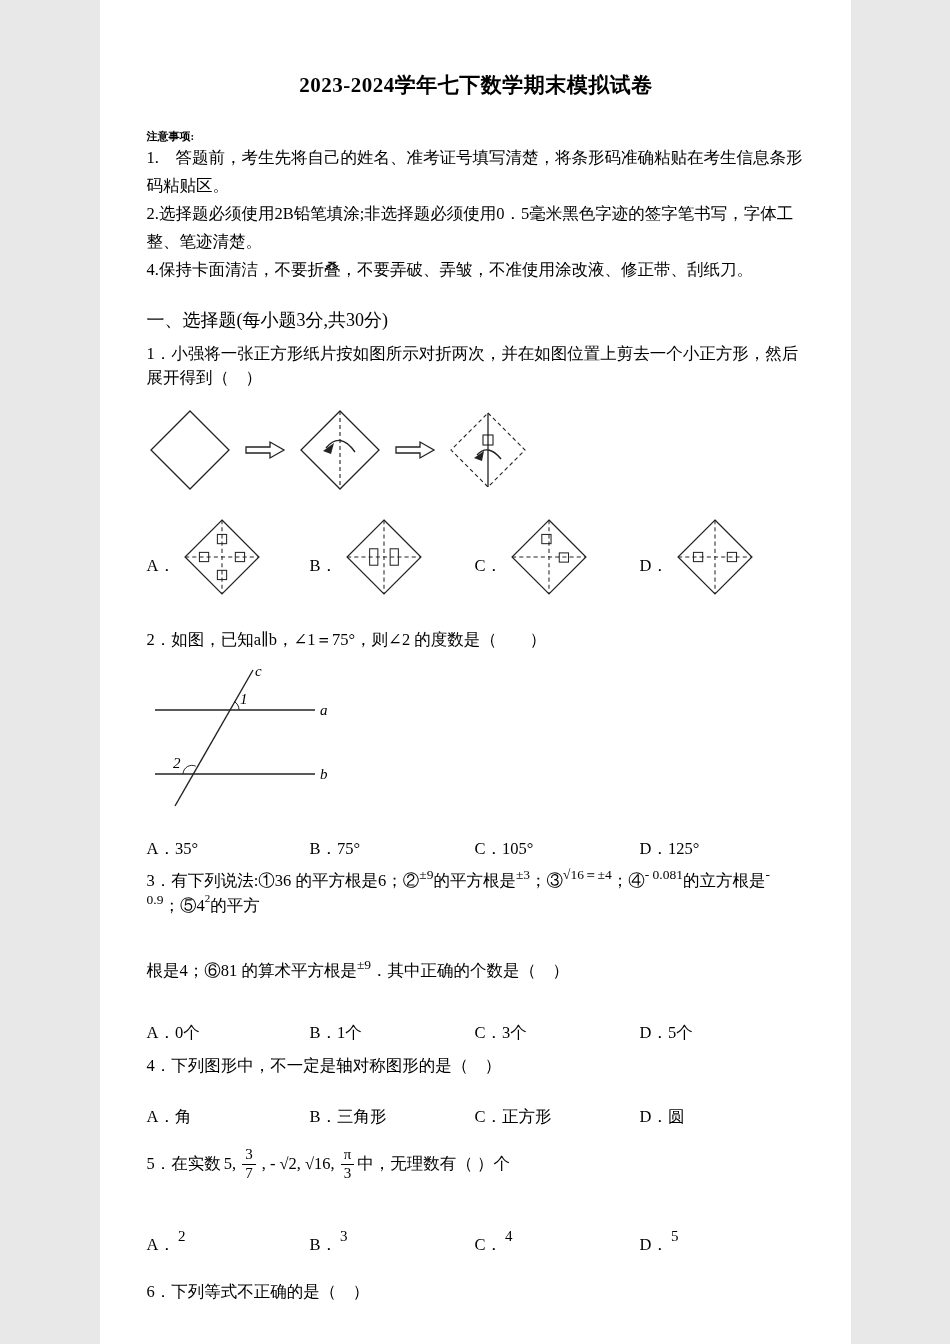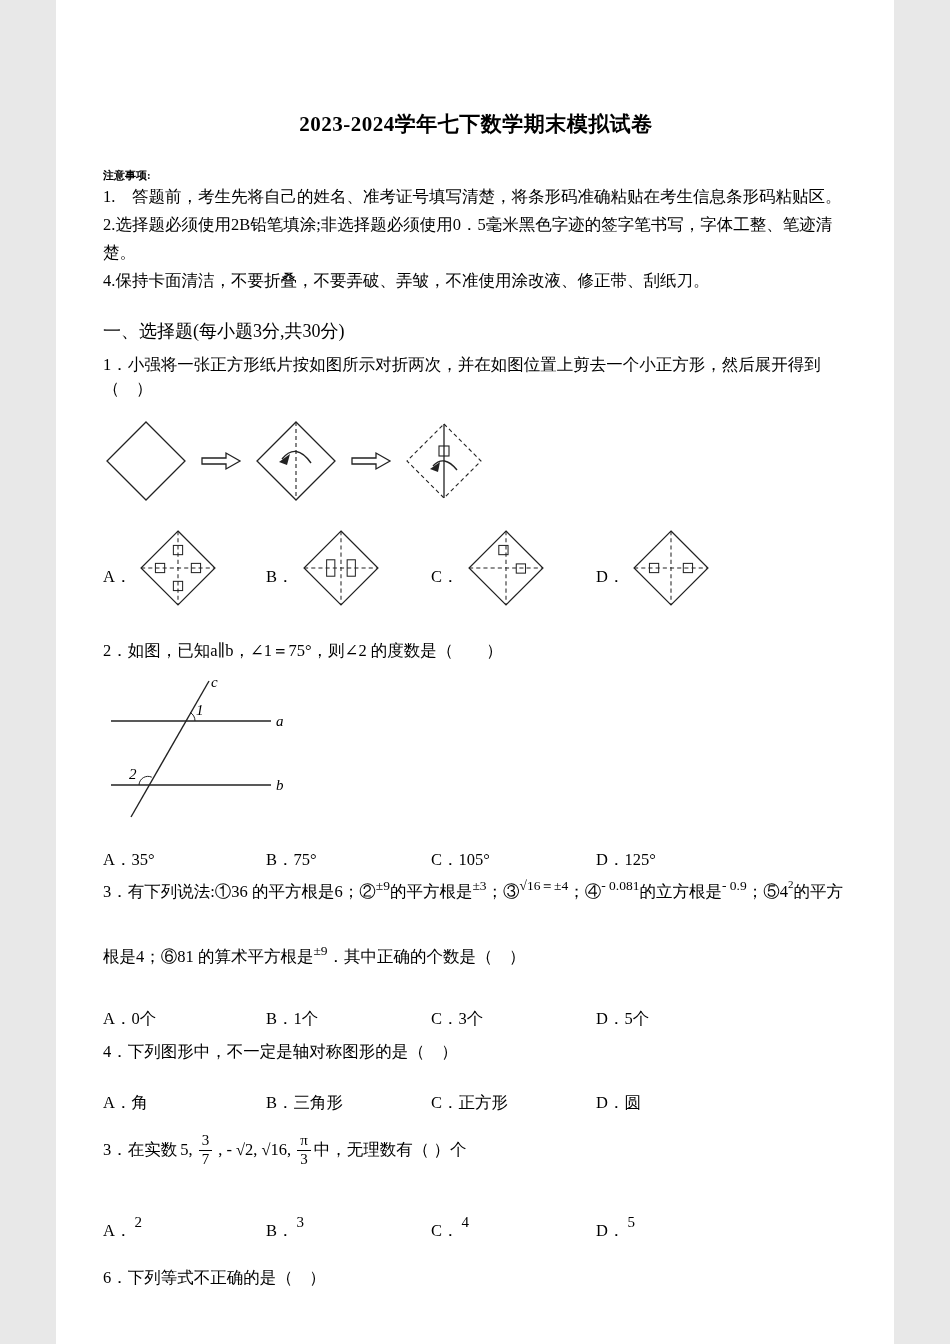--- a/index.html
+++ b/index.html
@@ -1,18 +1,18 @@
 <!DOCTYPE html>
 <html><head>
 <meta charset="utf-8">
 <style>
   html,body{margin:0;padding:0;background:#e8e8e8;}
   .page{
-    width:838px;height:1344px;margin:0 auto;background:#ffffff;
-    box-sizing:border-box;padding:110px 45px 0 47px;
+    width:751px;height:1344px;margin:0 auto;background:#ffffff;
+    box-sizing:border-box;padding:71px 45px 0 47px;
     font-family:"Liberation Serif","DejaVu Serif",serif;
     color:#000;overflow:hidden;position:relative;
   }
   .title{font-size:21px;font-weight:bold;text-align:center;letter-spacing:.5px;}
   .notice-h{margin-top:30px;font-size:11px;font-weight:bold;}
   .notice-item{font-size:16.5px;line-height:28px;}
   .sec{margin-top:24px;font-size:18px;}
   .para{font-size:16.5px;line-height:24px;}
   .q1t{margin-top:10px;}
   .foldrow{margin-top:12px;display:flex;align-items:center;gap:10px;height:96px;}
@@ -167,21 +167,21 @@
   <div class="para q4t">4．下列图形中，不一定是轴对称图形的是（　）</div>
 
   <div class="optrow q4opts">
     <span class="opt o1">A．角</span>
     <span class="opt o2">B．三角形</span>
     <span class="opt o3">C．正方形</span>
     <span class="opt o4">D．圆</span>
   </div>
 
   <div class="q5t">
-    <span>3．在实数</span>
+    <span>5．在实数</span>
     <span class="mathpart">5,</span>
     <span class="frac">
         <span class="num">3</span>
         <span class="den">7</span>
       </span>
     <span class="mathpart">, - √2, √16,</span>
     <span class="frac">
         <span class="num">π</span>
         <span class="den">3</span>
       </span>

